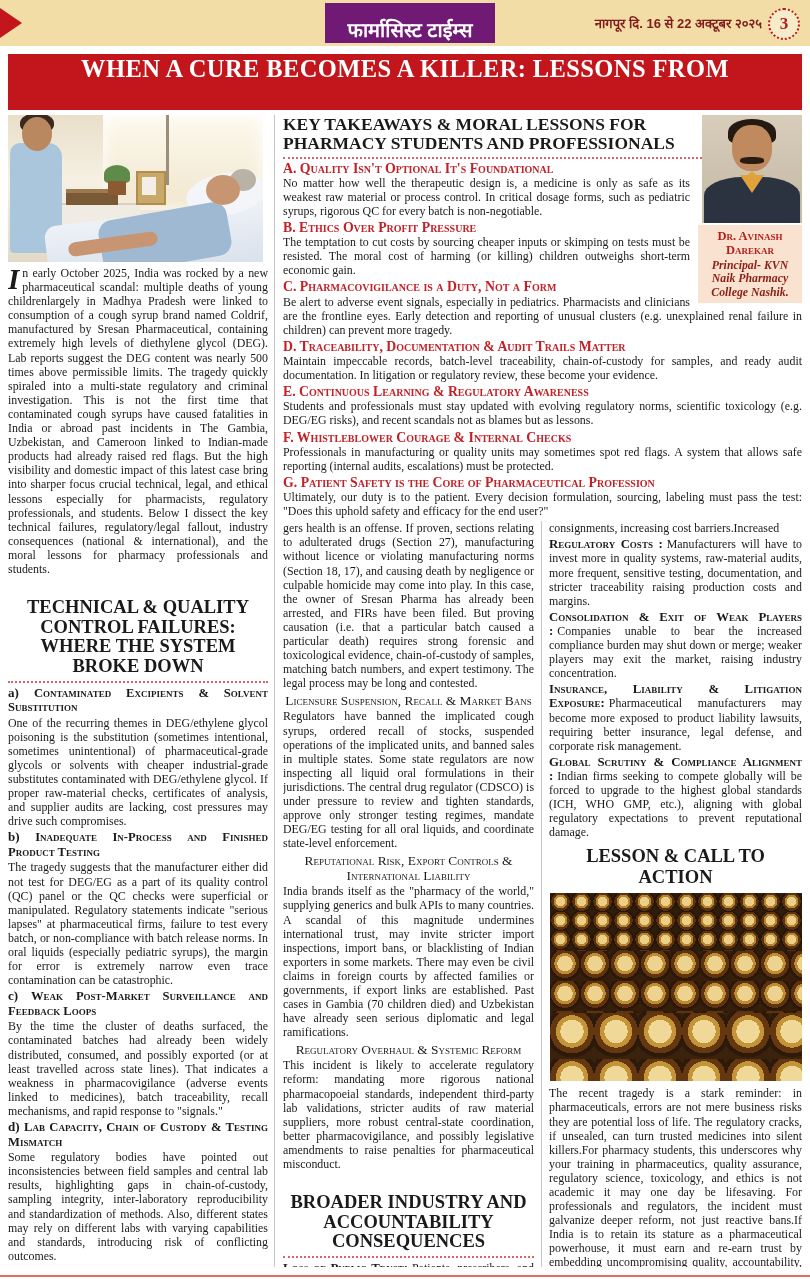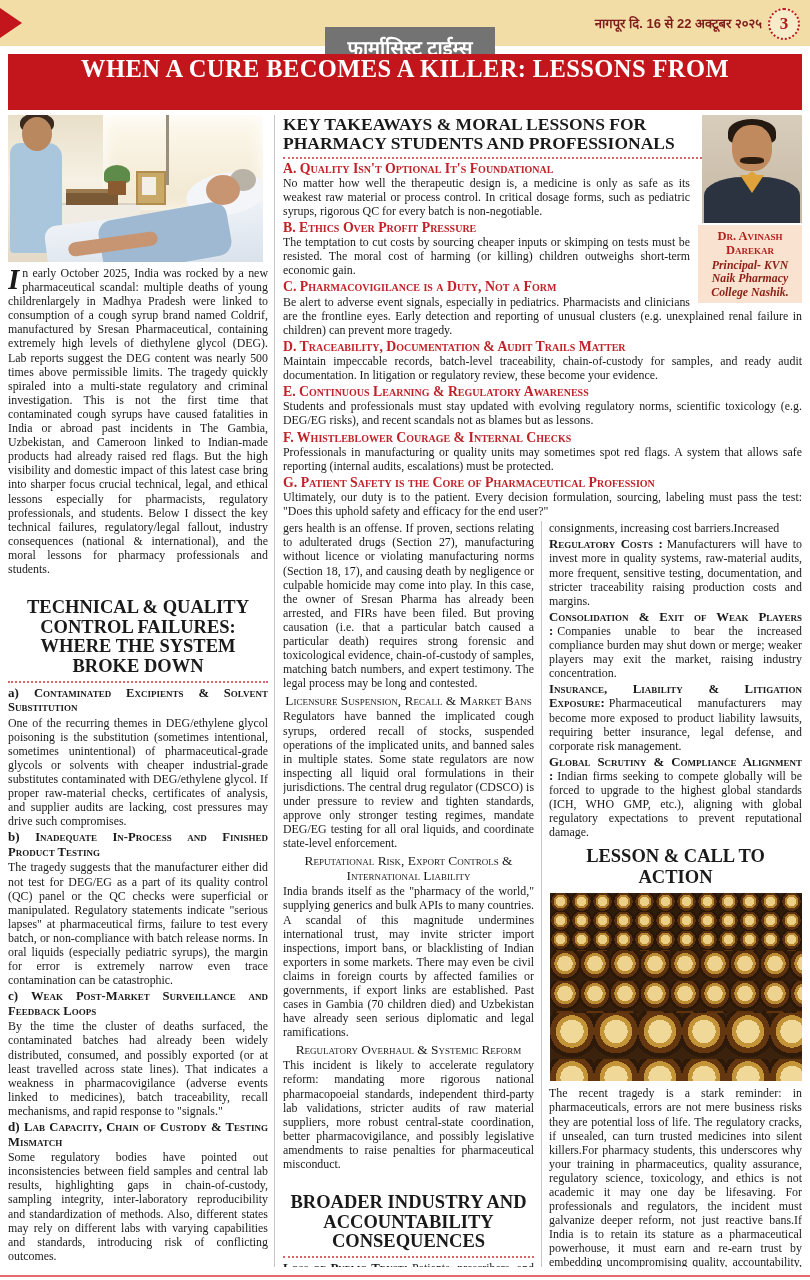--- a/index.html
+++ b/index.html
@@ -3,22 +3,22 @@
 <meta charset="utf-8">
 <style>
   html,body{margin:0;padding:0;background:#fff;}
   .page{position:relative;width:810px;height:1280px;background:#fff;overflow:hidden;
         font-family:"Liberation Serif", serif;color:#1a1a1a;}
 
   
   .topband{position:absolute;left:0;top:0;width:810px;height:46px;background:#f2dda6;}
   .band-arrow{position:absolute;left:0;top:8px;width:0;height:0;
       border-top:15px solid transparent;border-bottom:15px solid transparent;border-left:22px solid #c3161c;}
-  .mast-box{position:absolute;left:325px;top:3px;width:170px;height:40px;background:#737373;
-      display:flex;align-items:center;justify-content:center;margin-top:24px;}
+  .mast-box{position:absolute;left:325px;top:3px;width:170px;height:40px;background:#701a75;
+      display:flex;align-items:flex-end;justify-content:center;}
   .mast-title{color:#fff;font-family:"Liberation Sans",sans-serif;font-weight:bold;font-size:20px;}
   .mast-date{position:absolute;right:48px;top:14px;color:#7f1d1d;font-weight:bold;font-size:13px;
       font-family:"Liberation Sans",sans-serif;}
   .page-circle{position:absolute;right:10px;top:8px;width:28px;height:28px;border:2px dotted #c3161c;
       border-radius:50%;background:#f6ecc9;color:#b01c1c;font-weight:bold;font-size:17px;
       display:flex;align-items:center;justify-content:center;}
 
   
   .headline{position:absolute;left:8px;top:54px;width:794px;height:56px;background:#c3161c;
       display:flex;flex-direction:column;align-items:center;justify-content:center;line-height:1.12;}

